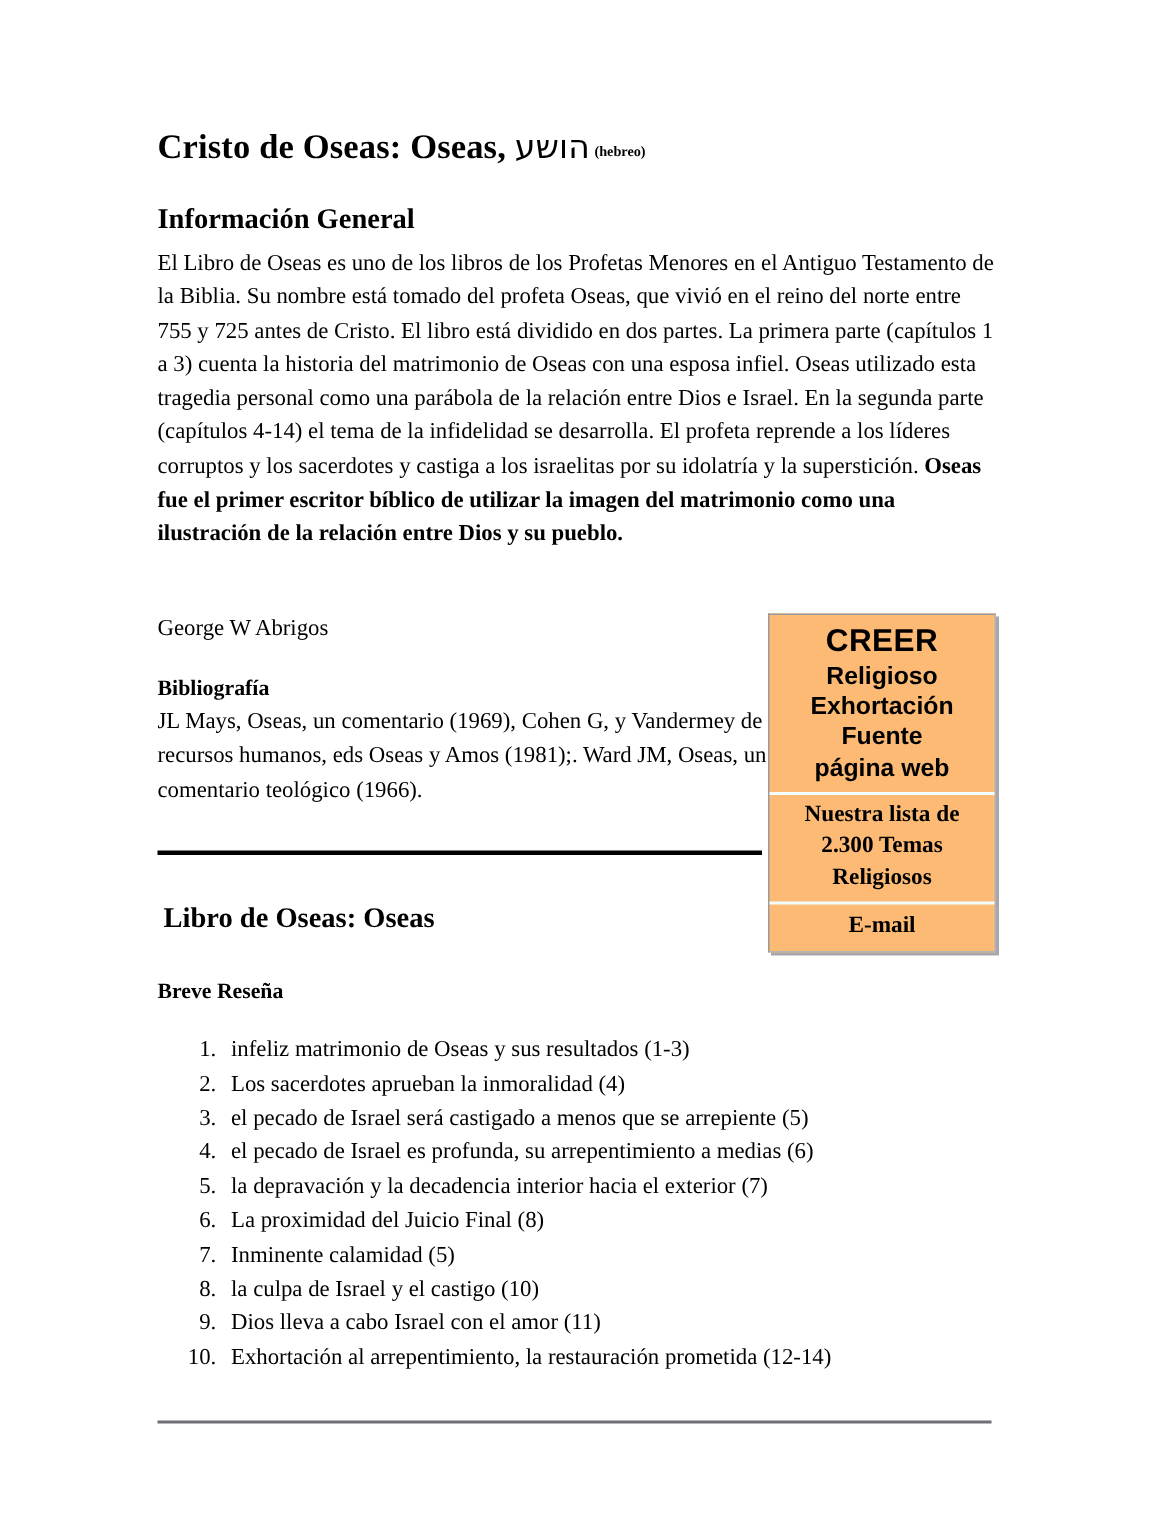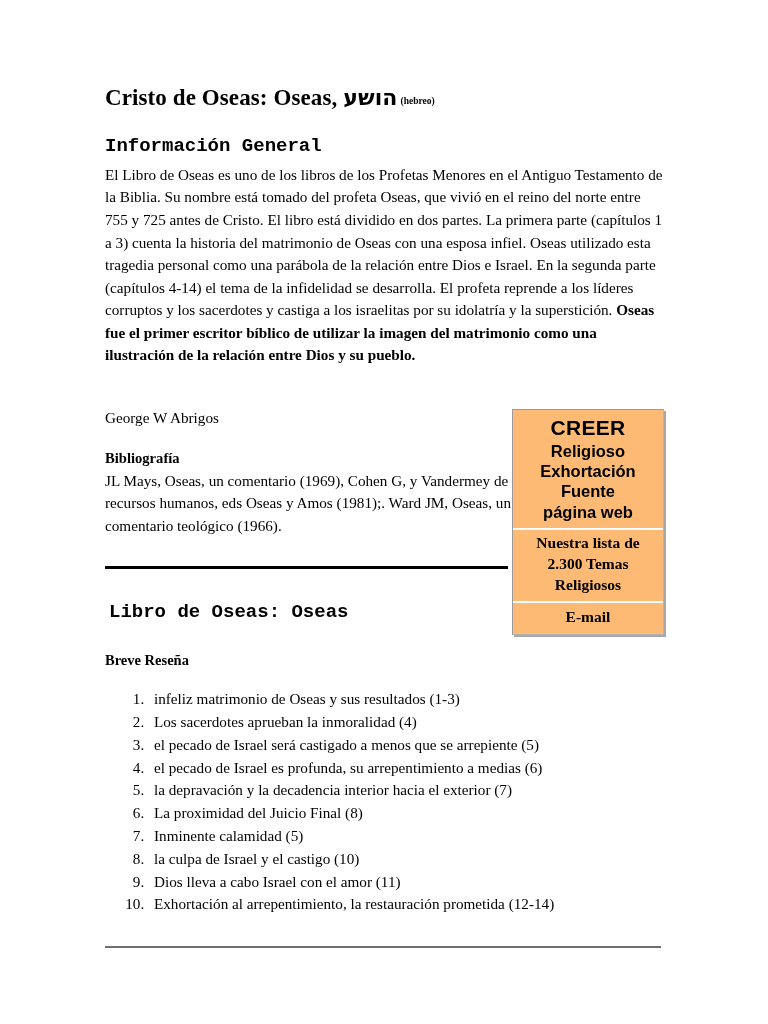--- a/index.html
+++ b/index.html
@@ -39,38 +39,37 @@
     font-size: 23px;
     font-weight: bold;
     line-height: 1.22;
     margin: 0 0 0 0;
     letter-spacing: 0.1px;
     white-space: nowrap;
   }
   h1.doc-title .hebrew {
     font-family: "DejaVu Sans", "Liberation Sans", sans-serif;
     font-size: 22px;
-    font-weight: bold;
+    font-weight: normal;
     direction: rtl;
     unicode-bidi: isolate;
   }
   h1.doc-title .lang-note {
     font-size: 9.5px;
     font-weight: bold;
     vertical-align: 1px;
     margin-left: 3px;
     letter-spacing: 0;
   }
 
   h2.section-title {
     font-size: 19px;
     font-weight: bold;
     margin: 23px 0 0 0;
     line-height: 1.2;
-    font-family: Liberation Mono, monospace;
   }
 
   h2.section-title.second {
     margin: 4px;
     font-size: 19px;
   }
 
   h3.sub-title {
     font-size: 14.5px;
     font-weight: bold;

